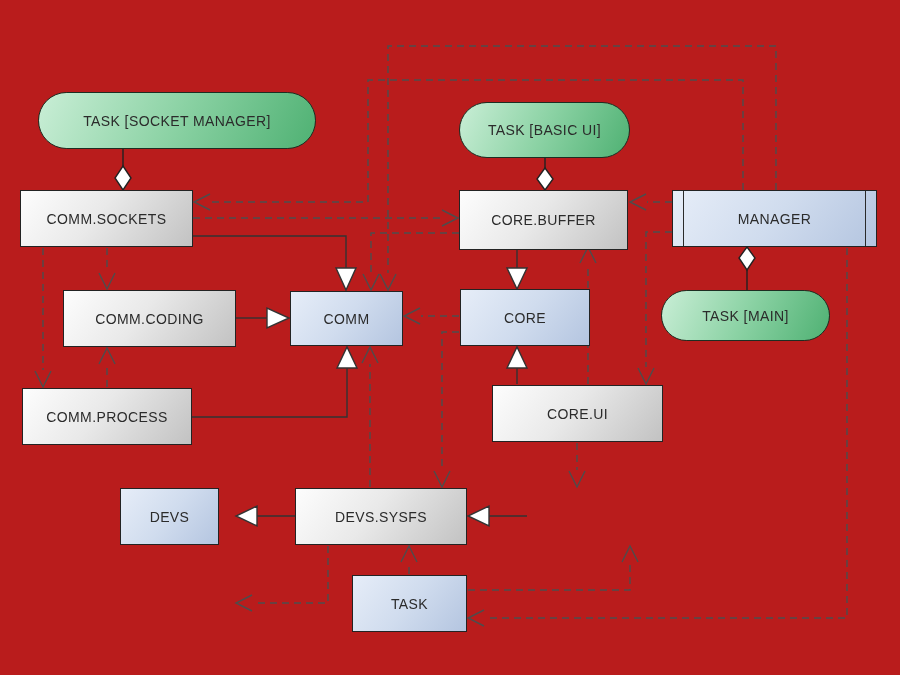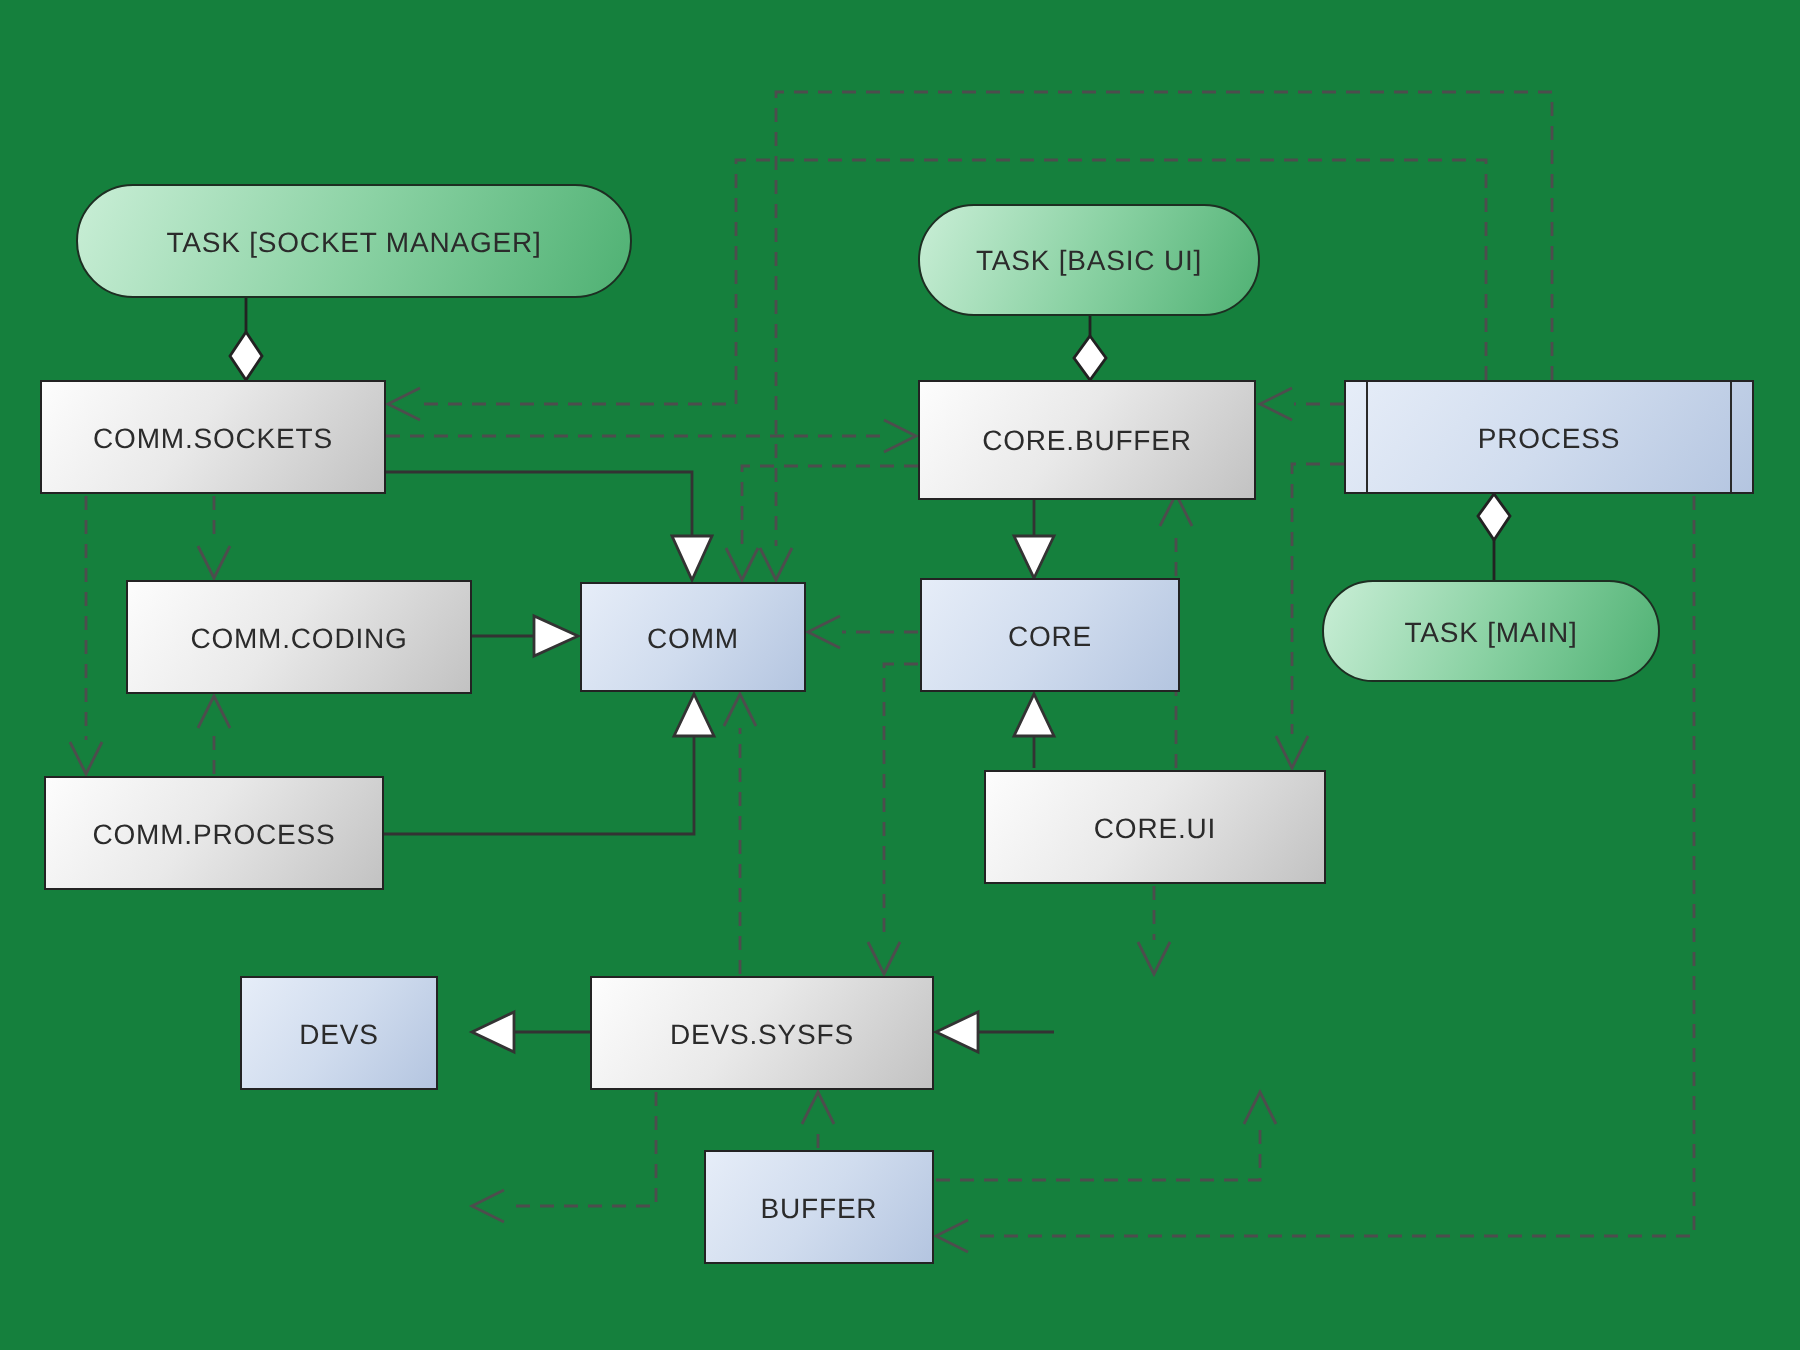--- a/index.html
+++ b/index.html
@@ -1,17 +1,17 @@
 <!DOCTYPE html>
 <html><head>
 <meta charset="utf-8">
 <style>
   html,body{margin:0;padding:0;background:#ffffff;}
   #canvas{
-    position:relative;width:900px;height:675px;background:#15803d;overflow:hidden;
+    position:relative;width:900px;height:675px;background:#b91c1c;overflow:hidden;
     font-family:"Liberation Sans","DejaVu Sans",sans-serif;
   }
   #wires{position:absolute;left:0;top:0;width:900px;height:675px;}
   .node{
     position:absolute;box-sizing:border-box;
     border:1.4px solid #232323;
     display:flex;align-items:center;justify-content:center;
     font-size:14px;color:#2b2b2b;letter-spacing:0.4px;white-space:nowrap;
   }
   .gray{background:linear-gradient(128deg,#fdfdfd 0%,#e9e9e9 45%,#c2c2c2 100%);}
@@ -159,21 +159,21 @@
 
   <div class="node task" style="left:661px;top:290px;width:169px;height:51px">
     <span>TASK [MAIN]</span>
   </div>
   <div class="node gray" style="left:459px;top:190px;width:169px;height:60px">
     <span>CORE.BUFFER</span>
   </div>
   <div class="node blue" style="left:672px;top:190px;width:205px;height:57px">
     <span class="inner-line l"></span>
     <span class="inner-line r"></span>
-    <span>PROCESS</span>
+    <span>MANAGER</span>
   </div>
   <div class="node gray" style="left:63px;top:290px;width:173px;height:57px">
     <span>COMM.CODING</span>
   </div>
   <div class="node blue" style="left:290px;top:291px;width:113px;height:55px">
     <span>COMM</span>
   </div>
   <div class="node blue" style="left:460px;top:289px;width:130px;height:57px">
     <span>CORE</span>
   </div>
@@ -183,16 +183,16 @@
   <div class="node gray" style="left:492px;top:385px;width:171px;height:57px">
     <span>CORE.UI</span>
   </div>
   <div class="node blue" style="left:120px;top:488px;width:99px;height:57px">
     <span>DEVS</span>
   </div>
   <div class="node gray" style="left:295px;top:488px;width:172px;height:57px">
     <span>DEVS.SYSFS</span>
   </div>
   <div class="node blue" style="left:352px;top:575px;width:115px;height:57px">
-    <span>BUFFER</span>
+    <span>TASK</span>
   </div>
 
 </div>
 
 </body></html>

